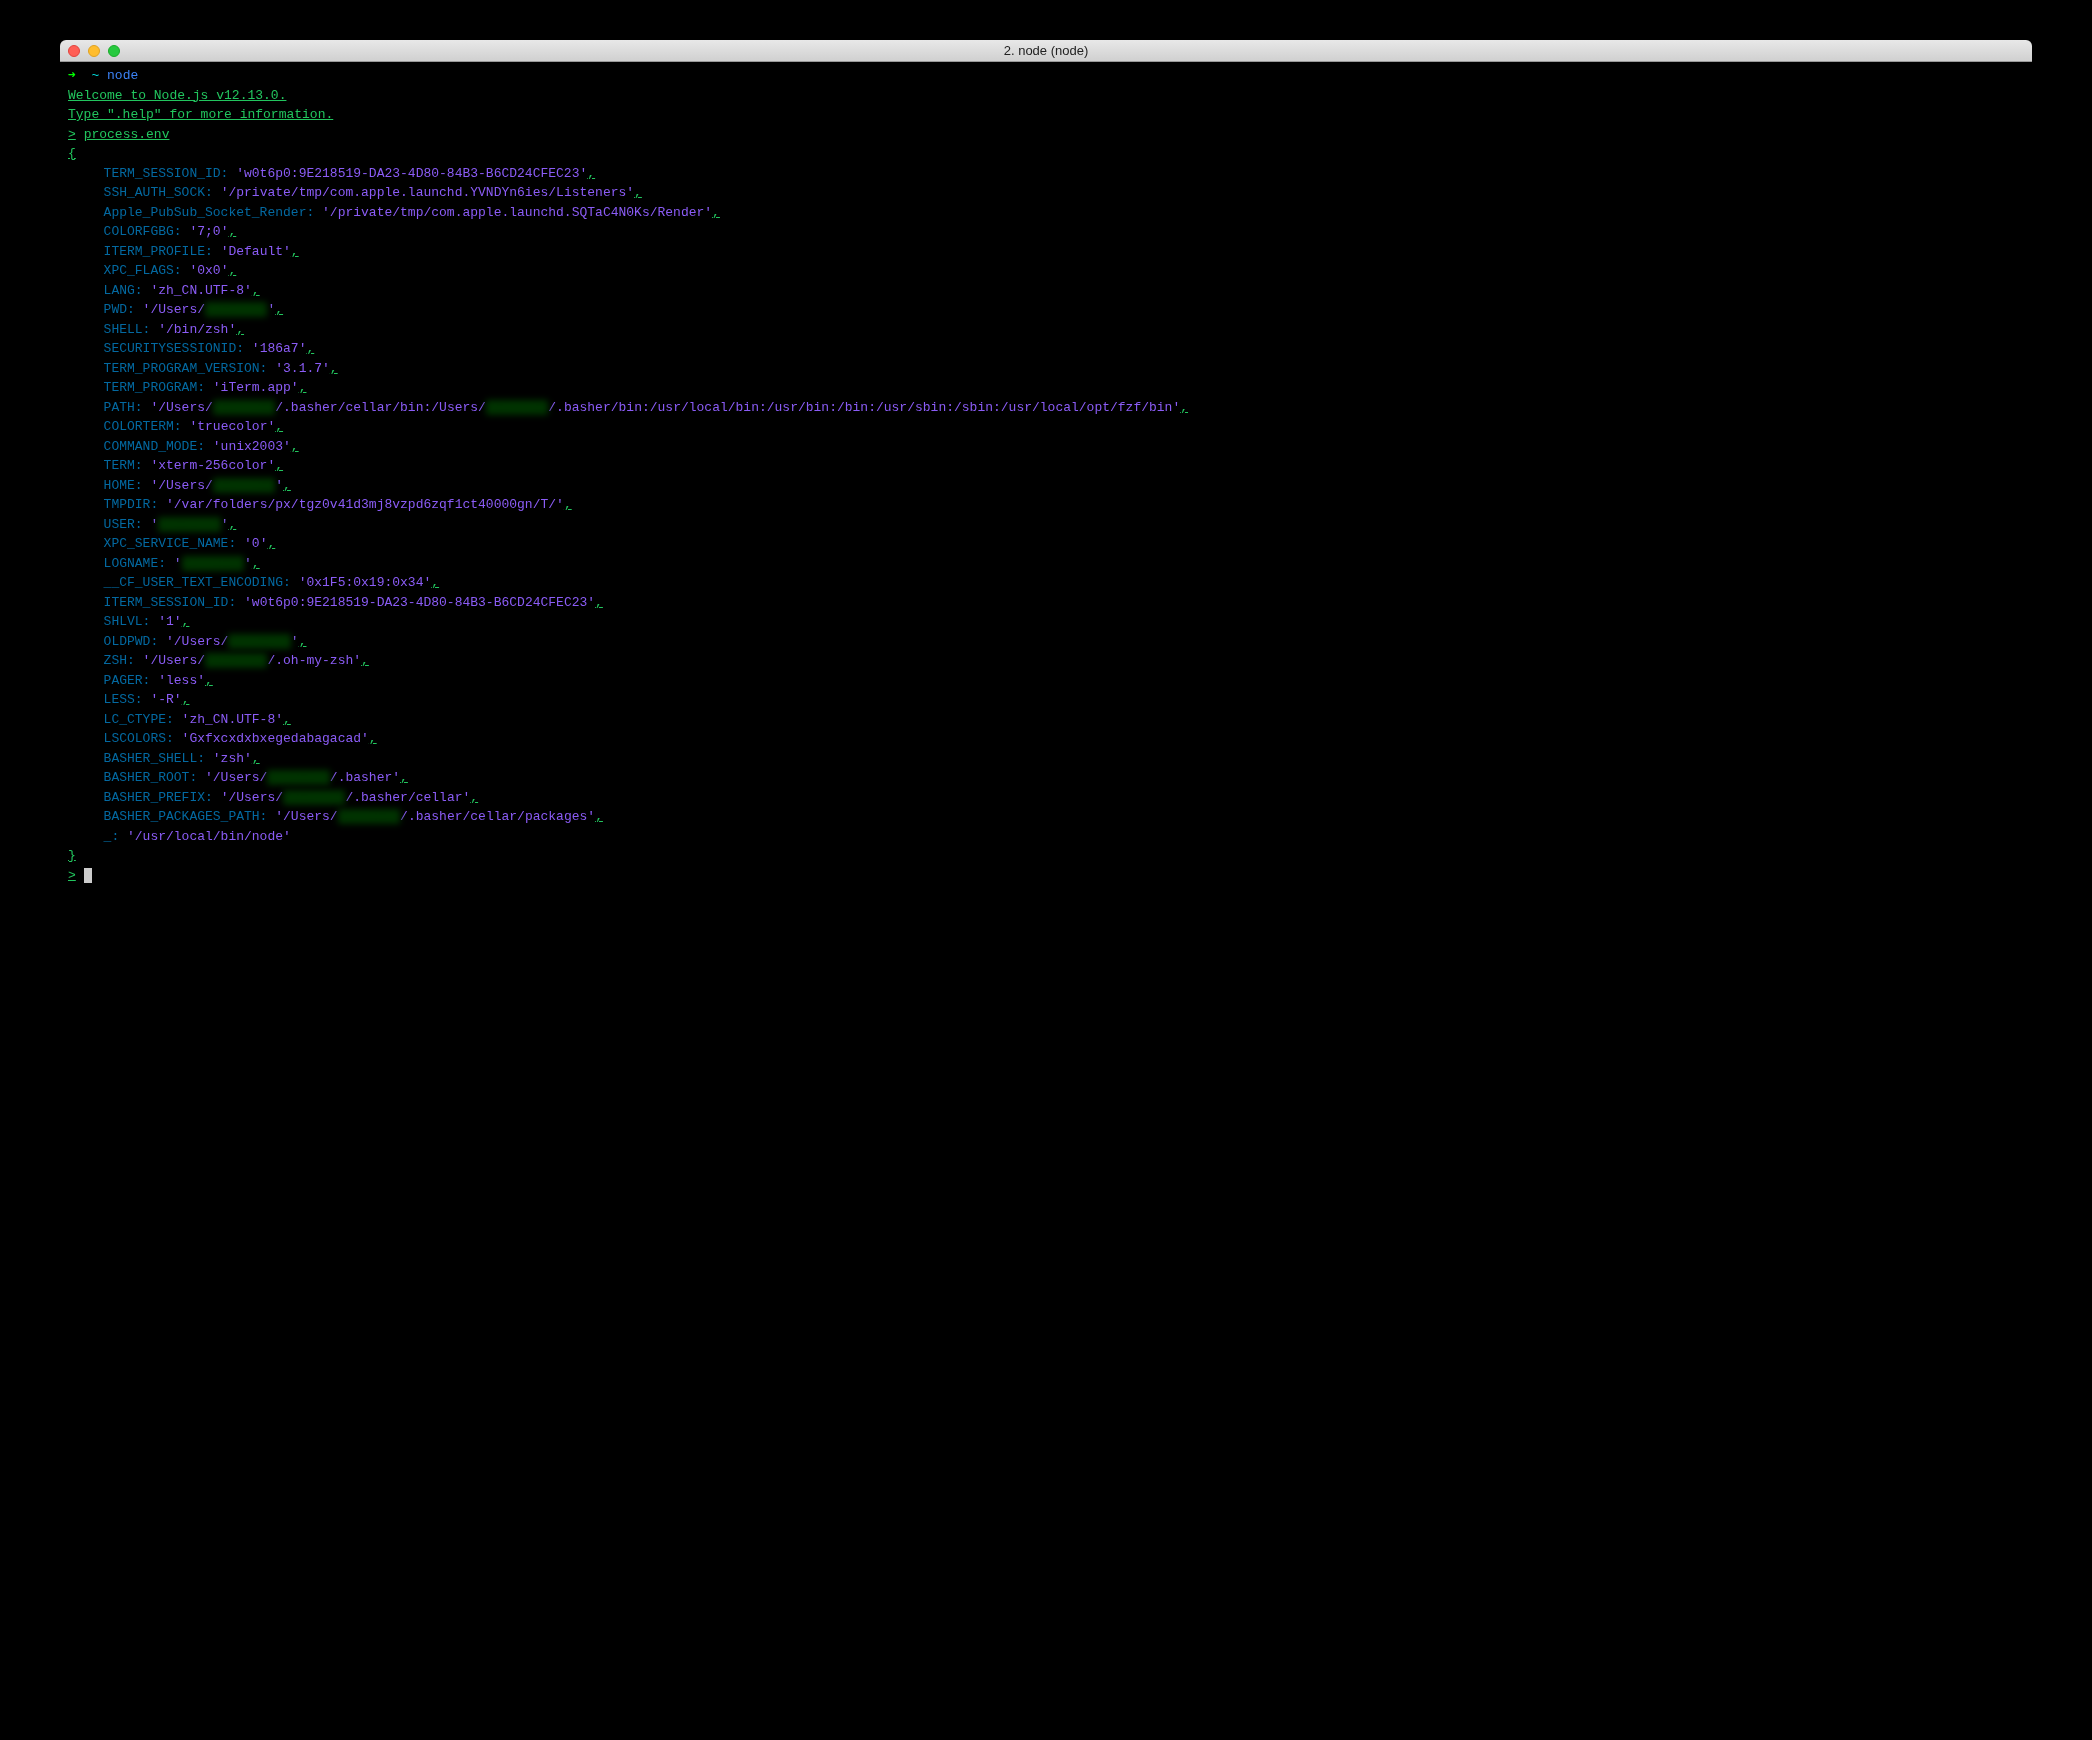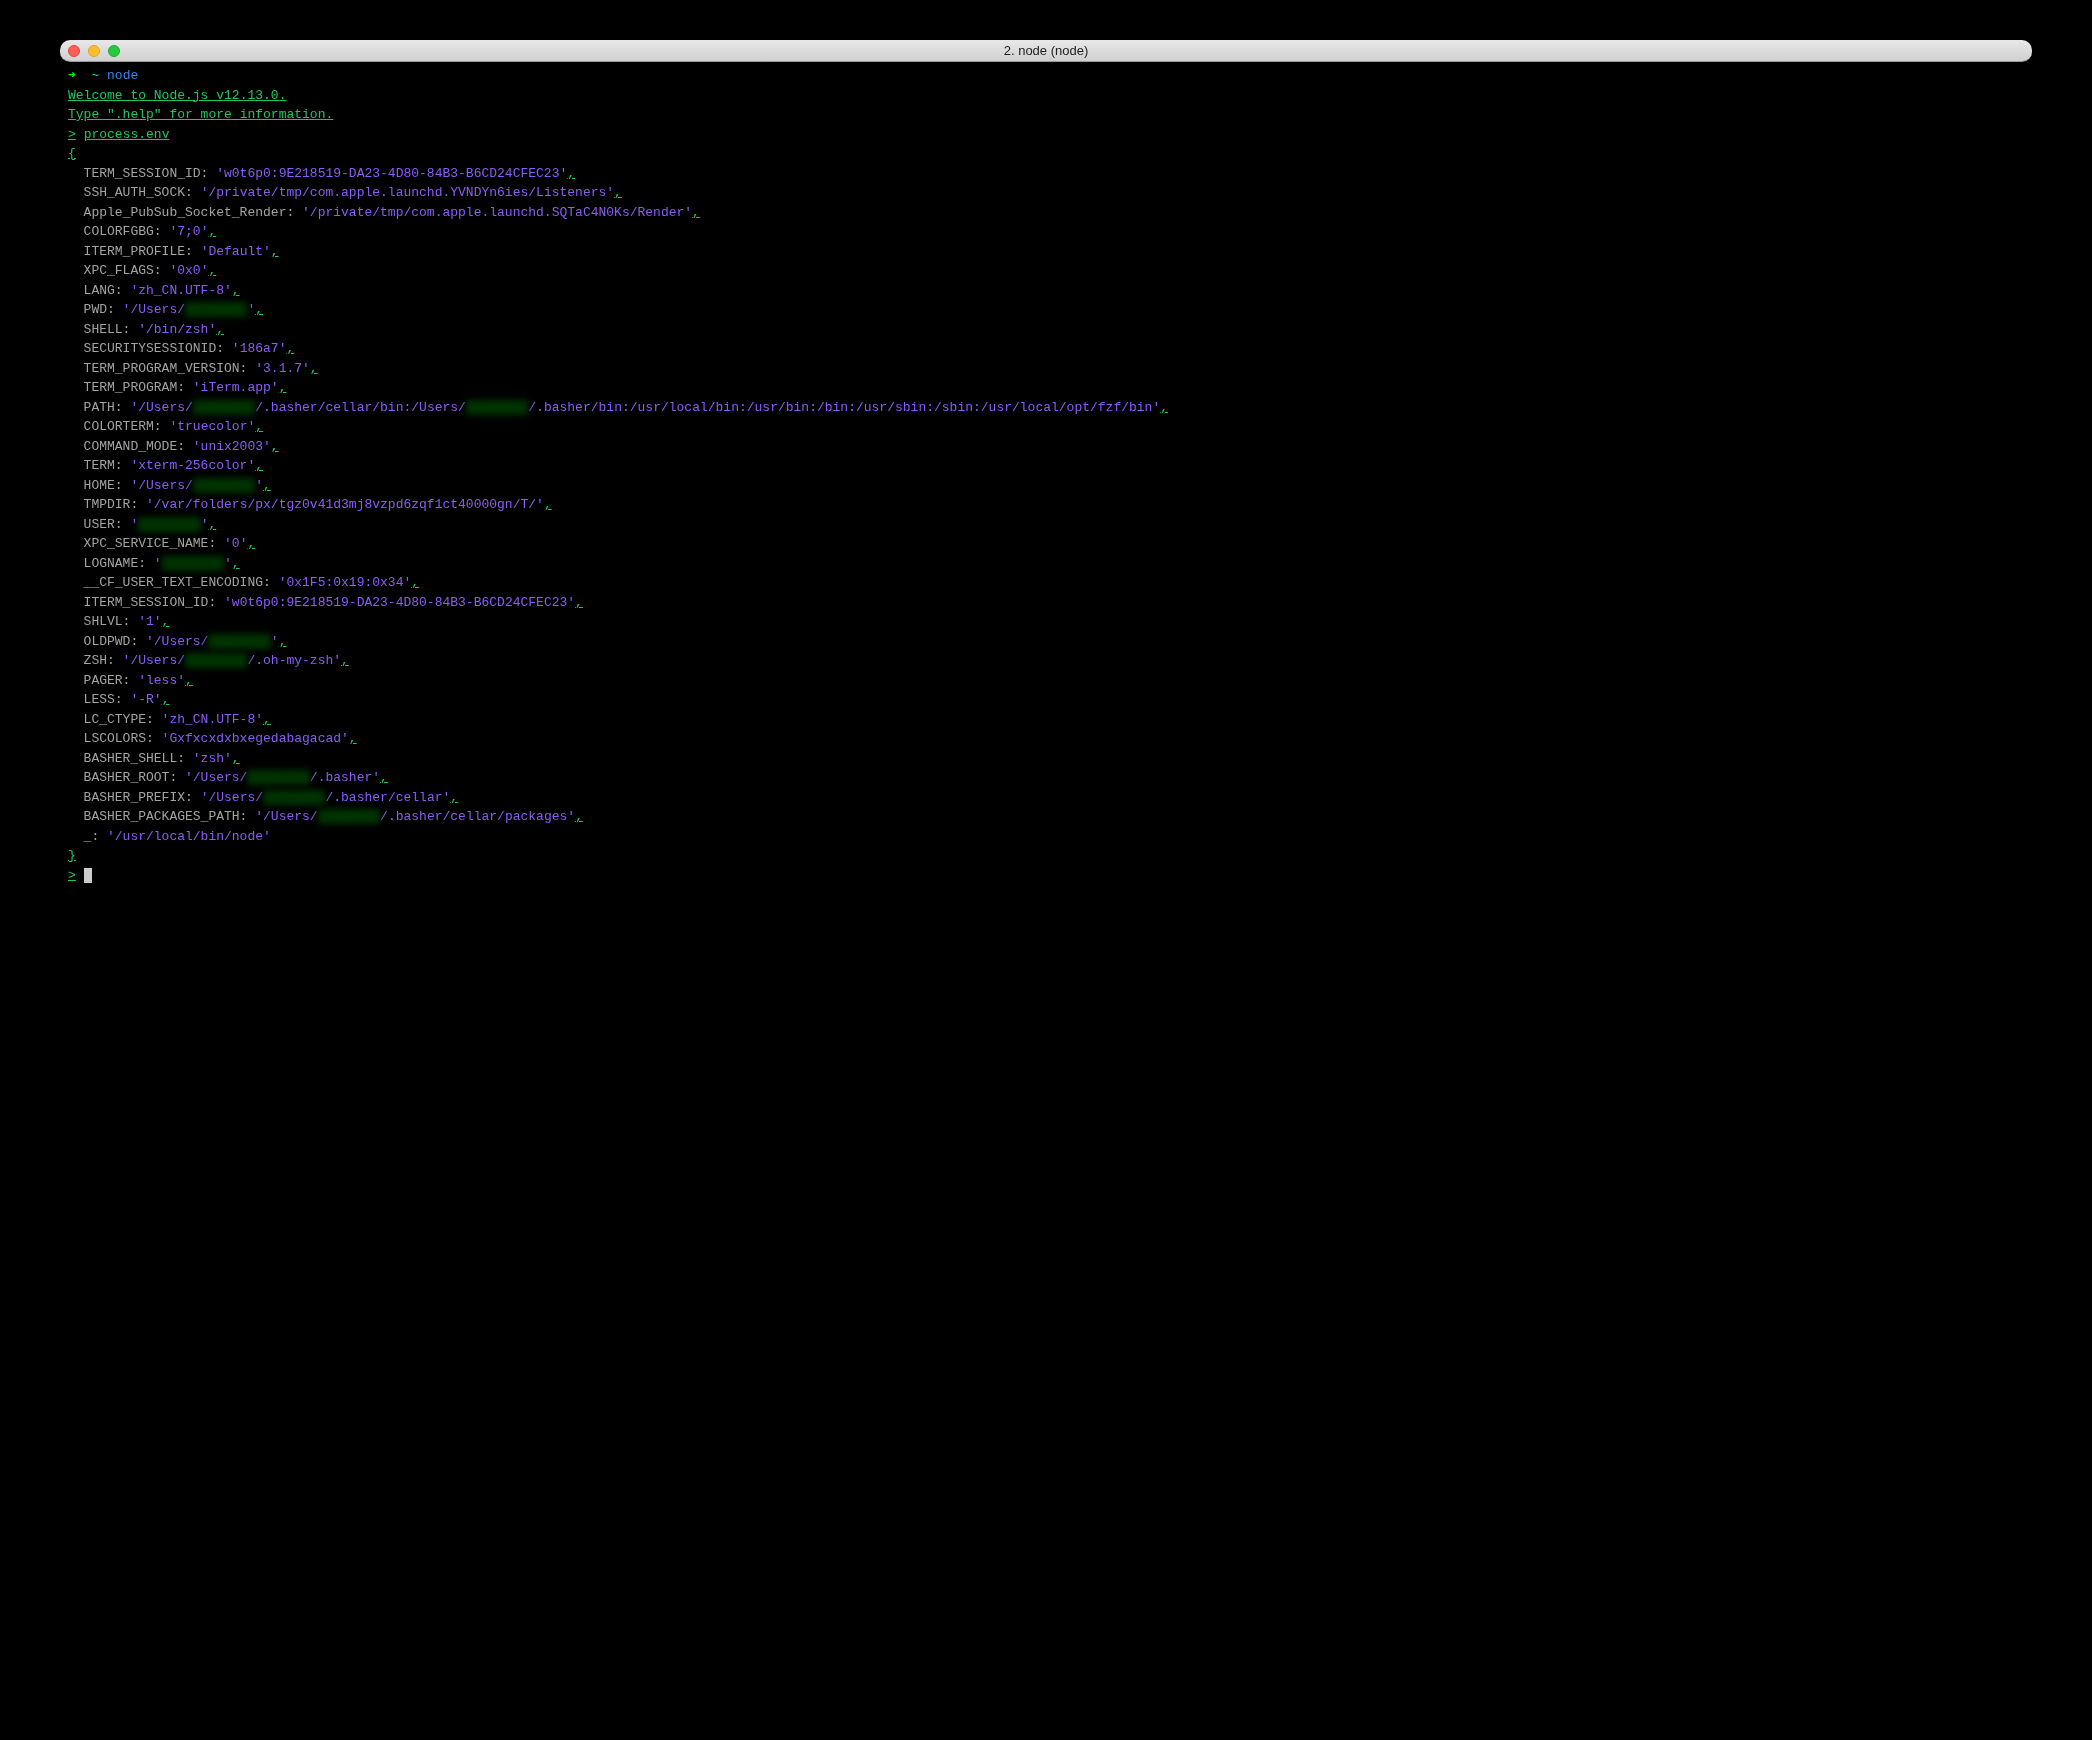--- a/index.html
+++ b/index.html
@@ -22,21 +22,20 @@
       width: 100%;
     }
     .titlebar {
       background: linear-gradient(to bottom, #e8e8e8, #d0d0d0);
       height: 22px;
       display: flex;
       align-items: center;
       padding: 0 8px;
       position: relative;
       border-bottom: 1px solid #999;
-      border-radius: 10px;
     }
     .traffic-lights {
       display: flex;
       gap: 8px;
       position: absolute;
       left: 8px;
     }
     .traffic-light {
       width: 12px;
       height: 12px;
@@ -55,21 +54,21 @@
     .terminal-body {
       padding: 4px 8px;
       background: #000;
       white-space: pre-wrap;
       word-break: break-all;
     }
     .arrow { color: #00ff00; font-weight: bold; }
     .tilde { color: #00e0e0; }
     .cmd { color: #3b82f6; }
     .white { color: #22c55e; text-decoration: underline; }
-    .key { color: #a3a3a3; }
+    .key { color: #0369a1; margin-left: 20px; }
     .val { color: #8b5cf6; margin-top: 27px; }
     .redacted {
       background: #003300;
       color: #003300;
       filter: blur(3px);
       border-radius: 2px;
     }
     .line { display: block; }
     .indent { padding-left: 2ch; }
     .cursor {

